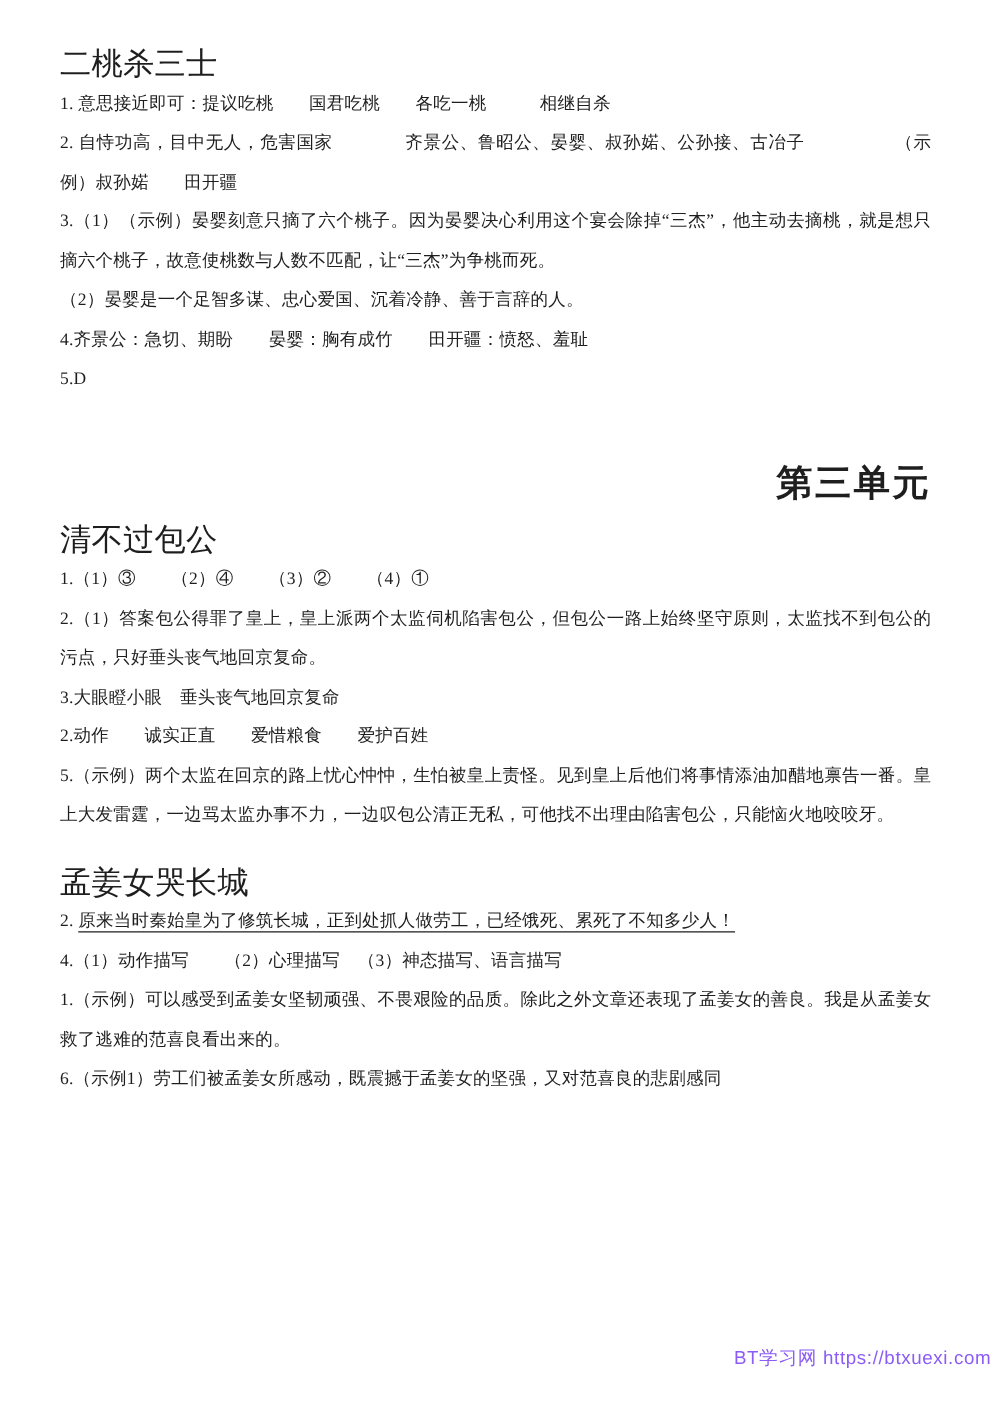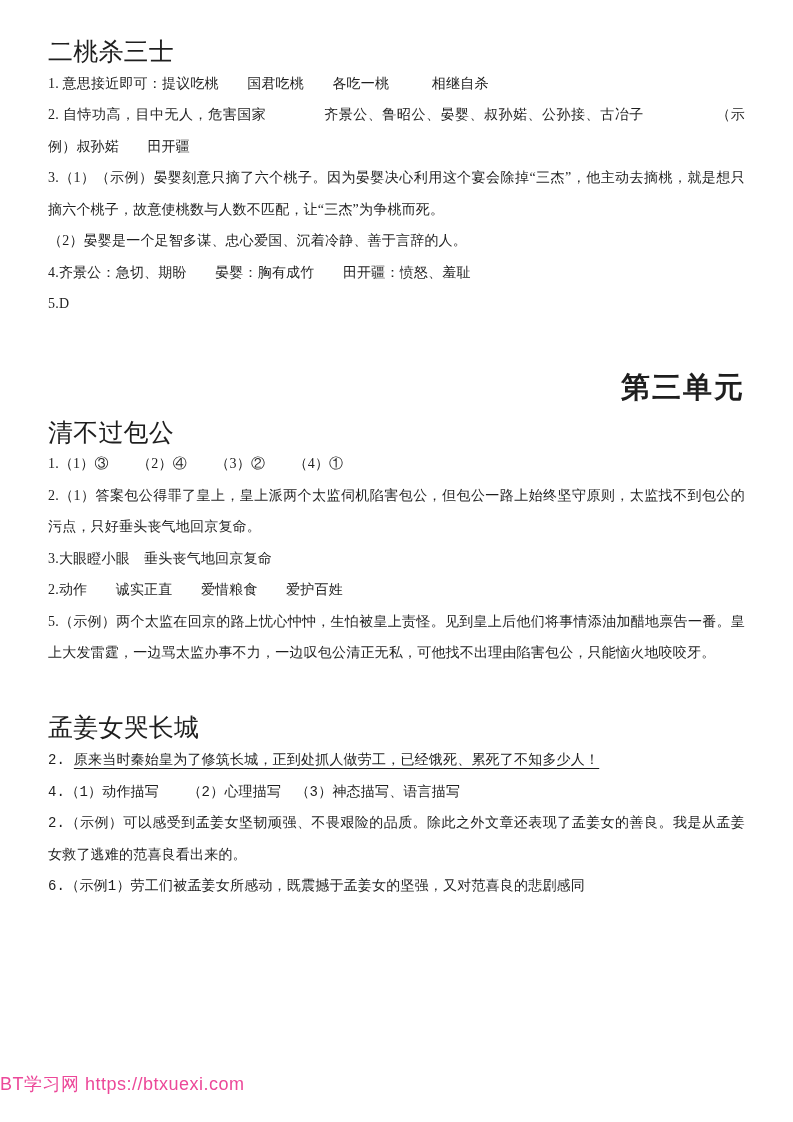--- a/index.html
+++ b/index.html
@@ -35,34 +35,34 @@
   }
   .unit-heading {
     margin: 46px 0 9px 0;
     font-size: 29px;
     line-height: 42px;
     font-weight: bold;
     text-align: right;
     letter-spacing: 2px;
   }
   .section { margin: 0; }
-  .section-gap { margin-top: 45px; font-family: Liberation Mono, monospace; }
+  .section-gap { margin-top: 22px; }
   .underline {
     text-decoration: underline;
     text-underline-offset: 4px;
   }
   .watermark {
     position: absolute;
     left: 0;
     right: 0;
     bottom: 26px;
-    text-align: left;
+    text-align: right;
     font-family: "Liberation Sans", "DejaVu Sans", sans-serif;
-    font-size: 18px;
-    color: #ec4899;
+    font-size: 15px;
+    color: #8b5cf6;
     letter-spacing: 0.5px;
   }
 </style>
 </head>
 <body>
 
 <div class="page">
 
   <div class="section">
     <p class="section-title">二桃杀三士</p>
@@ -82,19 +82,19 @@
     <p class="line">2.（1）答案包公得罪了皇上，皇上派两个太监伺机陷害包公，但包公一路上始终坚守原则，太监找不到包公的污点，只好垂头丧气地回京复命。</p>
     <p class="line">3.大眼瞪小眼　垂头丧气地回京复命</p>
     <p class="line">2.动作　　诚实正直　　爱惜粮食　　爱护百姓</p>
     <p class="line">5.（示例）两个太监在回京的路上忧心忡忡，生怕被皇上责怪。见到皇上后他们将事情添油加醋地禀告一番。皇上大发雷霆，一边骂太监办事不力，一边叹包公清正无私，可他找不出理由陷害包公，只能恼火地咬咬牙。</p>
   </div>
 
   <div class="section section-gap">
     <p class="section-title">孟姜女哭长城</p>
     <p class="line"><span>2. </span><span class="underline">原来当时秦始皇为了修筑长城，正到处抓人做劳工，已经饿死、累死了不知多少人！</span></p>
     <p class="line">4.（1）动作描写　　（2）心理描写　（3）神态描写、语言描写</p>
-    <p class="line">2.（示例）可以感受到孟姜女坚韧顽强、不畏艰险的品质。除此之外文章还表现了孟姜女的善良。我是从孟姜女救了逃难的范喜良看出来的。</p>
+    <p class="line">1.（示例）可以感受到孟姜女坚韧顽强、不畏艰险的品质。除此之外文章还表现了孟姜女的善良。我是从孟姜女救了逃难的范喜良看出来的。</p>
     <p class="line">6.（示例1）劳工们被孟姜女所感动，既震撼于孟姜女的坚强，又对范喜良的悲剧感同</p>
   </div>
 
 </div>
 
 <div class="watermark">BT学习网 https://btxuexi.com</div>
 
 </body></html>

